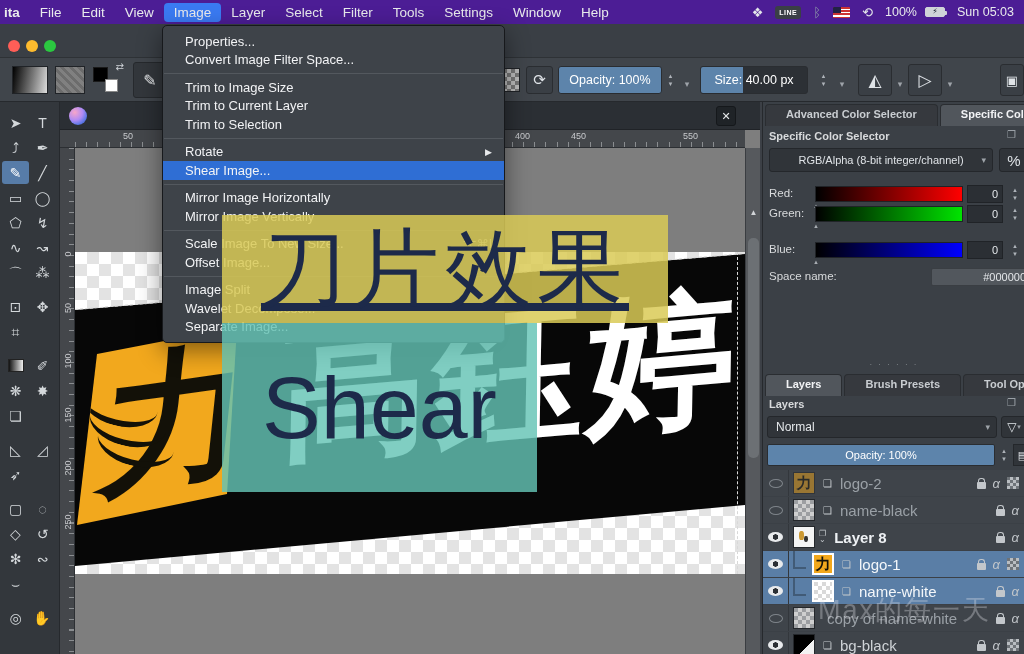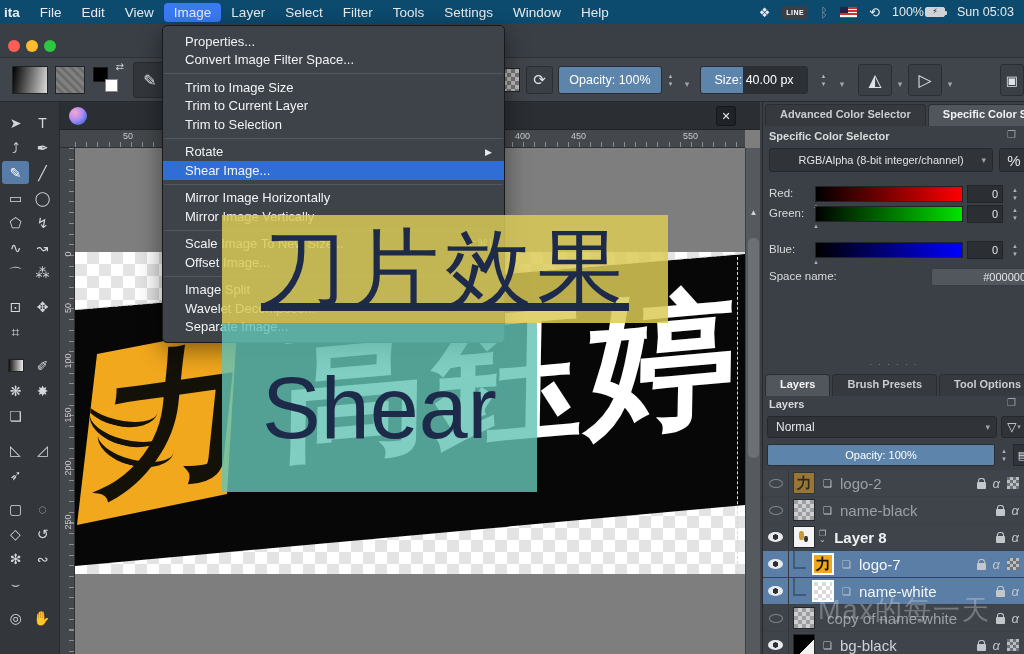--- a/index.html
+++ b/index.html
@@ -1,31 +1,31 @@
 <!DOCTYPE html>
 <html><head>
 <meta charset="utf-8">
 <style>
   * { margin:0; padding:0; box-sizing:border-box; }
   html,body { width:1024px; height:654px; overflow:hidden; }
   body { position:relative; background:#3c4046; font-family:"Liberation Sans","DejaVu Sans",sans-serif; color:#e8eaec; }
 
   
-  #menubar { position:absolute; left:0; top:0; width:1024px; height:24px; background:#0c4a6e;
+  #menubar { position:absolute; left:0; top:0; width:1024px; height:24px; background:#4c1d95;
              display:flex; align-items:center; font-size:13.5px; z-index:30; }
   .mb-app { font-weight:bold; padding:0 10px 0 4px; }
   .mb-item { padding:2px 10px; border-radius:4px; cursor:default; }
   .mb-item.active { background:#3a7af2; }
   .mb-status { margin-left:auto; display:flex; align-items:center; gap:12px; padding-right:10px; font-size:12.5px; }
   .mb-ic { font-size:13px; color:#e3e6ea; }
   .line-badge { background:#3a3f46; color:#fff; font-size:7px; font-weight:bold; padding:3px 4px; border-radius:3px; letter-spacing:.5px; }
   .bt { color:#8b97a8; }
   .usflag { width:17px; height:11px; position:relative; background:repeating-linear-gradient(#c33 0 1.6px,#fff 1.6px 3.2px); border-radius:1px; overflow:hidden; }
   .usflag::before { content:""; position:absolute; left:0; top:0; width:8px; height:6px; background:#224; }
-  .battery { display:flex; align-items:center; gap:1px; }
+  .battery { display:flex; align-items:center; gap:8px; }
   .batt-shape { width:20px; height:10px; border:1px solid #cfd3d8; border-radius:2px; position:relative; background:#cfd3d8; display:flex; align-items:center; justify-content:center; }
   .batt-shape::after { content:""; position:absolute; right:-3px; top:2.5px; width:2px; height:4px; background:#cfd3d8; border-radius:0 1px 1px 0; }
   .batt-bolt { color:#1b2232; font-size:8px; line-height:1; }
 
   
   #titlebar { position:absolute; left:0; top:24px; width:1024px; height:34px; background:#3a3f45; border-bottom:1px solid #2e3236; }
   .tl { position:absolute; top:16px; width:12px; height:12px; border-radius:50%; }
   .tl.red { left:8px; background:#ff5e57; } .tl.yel { left:26px; background:#febb2e; } .tl.grn { left:44px; background:#2bc840; }
 
   
@@ -112,21 +112,21 @@
   .menu-item.highlighted { background:#2f6ed4; }
   .mi-label { flex:1; white-space:nowrap; }
   .mi-right { color:#b6bac0; font-size:12px; }
   .mi-sub { color:#e8eaec; font-size:9px; }
   .menu-sep { height:9px; display:flex; align-items:center; padding:0 1px; }
   .menu-sep::after { content:""; width:100%; border-top:1px solid #53585e; }
 
   
   #right-docker { position:absolute; left:762px; top:102px; width:262px; height:552px; background:#3b4046; border-left:1px solid #26292d; overflow:hidden; }
   .dk-tabs { position:absolute; left:2px; display:flex; gap:2px; height:22px; }
-  .dk-tab { padding:3px 14px; font-size:11px; font-weight:bold; color:#c9cdd1; background:#36393e; border:1px solid #2a2d31;
+  .dk-tab { padding:3px 20px; font-size:11px; font-weight:bold; color:#c9cdd1; background:#36393e; border:1px solid #2a2d31;
             border-bottom:none; border-radius:4px 4px 0 0; white-space:nowrap; }
   .dk-tab.active { background:#51565c; color:#f2f3f5; }
   .dk-title { position:absolute; left:6px; font-size:11px; font-weight:bold; color:#d8dadc; text-decoration:underline dotted 1px rgba(216,218,220,.0); }
   .float-ic { position:absolute; right:8px; font-size:10px; color:#9aa0a6; }
   .cs-select { position:absolute; left:6px; width:224px; height:24px; background:#303439; border:1px solid #24272b; border-radius:3px;
                display:flex; align-items:center; justify-content:center; font-size:11px; color:#dfe3e7; }
   .cs-select .dd { position:absolute; right:6px; font-size:9px; color:#9ea3a9; }
   .pct-btn { position:absolute; left:236px; width:30px; height:24px; background:#303439; border:1px solid #24272b; border-radius:3px;
              display:flex; align-items:center; justify-content:center; font-size:15px; color:#dfe3e7; }
   .chan-row { position:absolute; left:0; width:262px; height:22px; }
@@ -565,21 +565,21 @@
     </span>
   </div>
       <div class="layer-row selected">
     <span class="eye-zone">
           <span class="eye eye-open"></span>
         </span>
     <span class="indent-guide"></span>
     <span class="thumb logo">力</span>
     <span class="clone-badge" hidden=""></span>
     <span class="vec-badge">❏</span>
-    <span class="layer-name">logo-7</span>
+    <span class="layer-name">logo-1</span>
     <span class="badges">
       <span class="lock"></span>
       <span class="alpha-badge">α</span>
       <span class="inherit-badge"></span>
     </span>
   </div>
       <div class="layer-row selected">
     <span class="eye-zone">
           <span class="eye eye-open"></span>
         </span>

